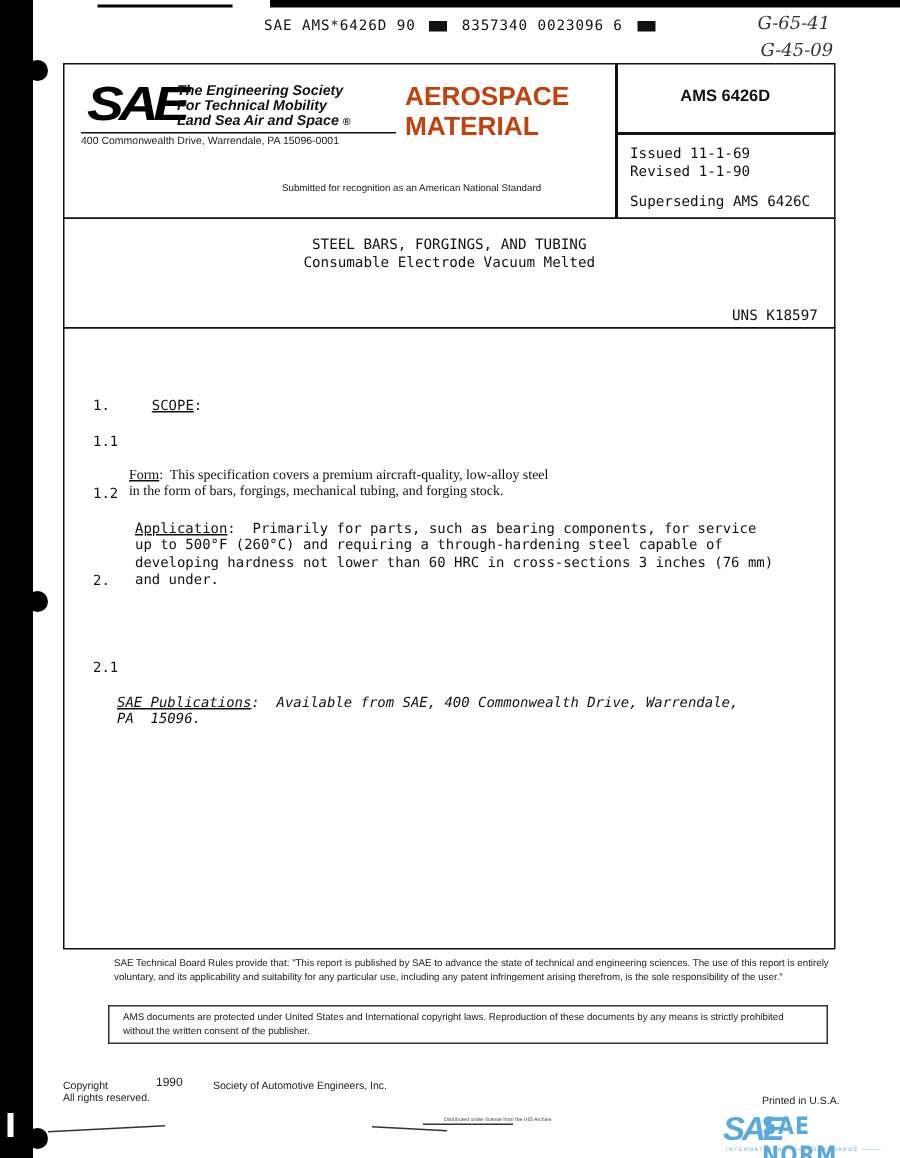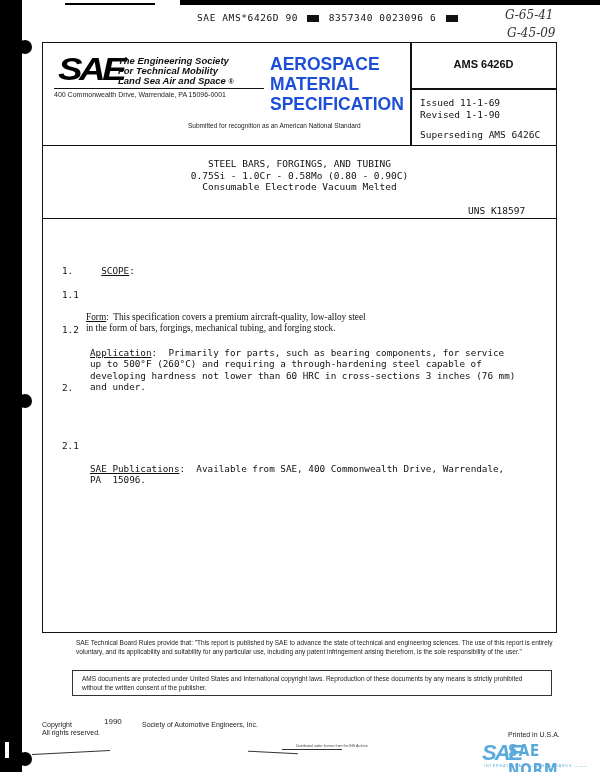--- a/index.html
+++ b/index.html
@@ -8,45 +8,45 @@
   .mono { font-family:"DejaVu Sans Mono", "Liberation Mono", monospace; }
 
   
   .scan-edge { left:0; top:0; width:22px; height:772px; background:#000; }
   .punch { width:14px; height:14px; border-radius:50%; background:#000; left:18px; }
   .edge-notch { left:5px; top:742px; width:4px; height:16px; background:#fff; }
   .top-rule { left:180px; top:0; width:420px; height:5px; background:#000; }
   .top-rule2 { left:65px; top:3px; width:90px; height:2px; background:#000; }
 
   
-  .hdr-code { left:176px; top:12px; font-size:9.5px; letter-spacing:0.6px; color:#111; white-space:pre;margin-left:21px; }
+  .hdr-code { left:176px; top:12px; font-size:9.5px; letter-spacing:0.6px; color:#111; white-space:pre; }
   .blk { display:inline-block; width:12px; height:7px; background:#111; vertical-align:middle; margin:0 3px; }
   .hand { font-family:"DejaVu Serif", serif; font-style:italic; font-size:12px; color:#333; }
 
   
   .box { border:1.5px solid #111; box-sizing:border-box; }
   .header-box { left:42px; top:42px; width:515px; height:104px; }
   .hdr-divider { left:410px; top:42px; width:1.5px; height:104px; background:#111; }
   .hdr-hline { left:410px; top:88px; width:147px; height:1.5px; background:#111; }
 
   .sae-logo { left:58px; top:55px; font-family:"Liberation Sans", sans-serif; font-weight:900; font-style:italic; font-size:32px; letter-spacing:-3px; color:#000; transform:scaleX(1.15); transform-origin:left; line-height:28px; }
   .tagline { left:118px; top:56px; font-size:9.5px; font-style:italic; font-weight:bold; line-height:10px; color:#111; }
   .tag-underline { left:54px; top:88px; width:210px; height:1px; background:#111; }
   .reg { font-size:7px; font-style:normal; }
   .address { left:54px; top:91px; font-size:7px; color:#222; }
-  .aero-title { left:270px; top:54px; font-size:17.5px; font-weight:bold; line-height:20px; color:#1d4ed8; }
+  .aero-title { left:270px; top:54px; font-size:17.5px; font-weight:bold; line-height:20px; color:#c2410c; }
   .submitted { left:188px; top:122px; font-size:6.5px; color:#222; }
 
   .ams-number { left:410px; top:58px; width:147px; text-align:center; font-size:11px; font-weight:bold; }
   .issued { left:420px; top:97px; font-size:9.5px; line-height:12px; white-space:pre; }
   .superseding { left:420px; top:129px; font-size:9.5px; white-space:pre; }
 
   .title-box { left:42px; top:145px; width:515px; height:74px; }
   .title-lines { left:42px; top:158px; width:515px; text-align:center; font-size:9.5px; line-height:11.5px; white-space:pre; }
-  .uns { left:468px; top:205px; font-size:9.5px; }
+  .uns { left:488px; top:205px; font-size:9.5px; }
 
   .body-box { left:42px; top:218px; width:515px; height:415px; }
   .para { font-size:9.3px; line-height:11.5px; white-space:pre; color:#111; }
   .num { position:absolute; left:0; }
   .u { text-decoration:underline; }
 
   .footer-text { left:76px; top:639px; width:478px; font-size:6.5px; line-height:8.5px; color:#222; }
   .copyright-box { left:72px; top:670px; width:480px; height:26px; border:1px solid #333; box-sizing:border-box; }
   .copyright-text { left:82px; top:675px; width:460px; font-size:6.5px; line-height:8.5px; color:#222; }
 
@@ -87,30 +87,29 @@
   <div>The Engineering Society</div>
   <div>For Technical Mobility</div>
   <div><span>Land Sea Air and Space</span> <span class="reg">®</span></div>
 </div>
 <div class="abs tag-underline"></div>
 <div class="abs address">400 Commonwealth Drive, Warrendale, PA 15096-0001</div>
 
 <div class="abs aero-title">
   <div>AEROSPACE</div>
   <div>MATERIAL</div>
-  <div>SPECIFICATION</div>
 </div>
 <div class="abs submitted">Submitted for recognition as an American National Standard</div>
 
 <div class="abs ams-number">AMS 6426D</div>
 <div class="abs issued mono"><div>Issued 11-1-69</div><div>Revised 1-1-90</div></div>
 <div class="abs superseding mono">Superseding AMS 6426C</div>
 
 <div class="abs box title-box"></div>
-<div class="abs title-lines mono"><div>STEEL BARS, FORGINGS, AND TUBING</div><div>0.75Si - 1.0Cr - 0.58Mo (0.80 - 0.90C)</div><div>Consumable Electrode Vacuum Melted</div></div>
+<div class="abs title-lines mono"><div>STEEL BARS, FORGINGS, AND TUBING</div><div>Consumable Electrode Vacuum Melted</div></div>
 <div class="abs uns mono">UNS K18597</div>
 
 <div class="abs box body-box"></div>
 
 <div class="abs para mono" style="left:62px; top:253px;">
   <span class="num">1.</span><span style="margin-left:28px;" class="u">SCOPE</span><span>:</span>
 </div>
 
 <div class="abs para mono" style="left:62px; top:277px;">
   <span class="num">1.1</span>
@@ -125,21 +124,21 @@
 developing hardness not lower than 60 HRC in cross-sections 3 inches (76 mm)
 and under.</span></div>
 </div>
 
 <div class="abs para mono" style="left:62px; top:370px;">
   <span class="num">2.</span>
 </div>
 
 <div class="abs para mono" style="left:62px; top:428px;">
   <span class="num">2.1</span>
-  <div style="margin-left:28px;"><span class="u">SAE Publications</span><span>:</span><span>  Available from SAE, 400 Commonwealth Drive, Warrendale,
+  <div style="margin-left:16px;font-style:italic;"><span class="u">SAE Publications</span><span>:</span><span>  Available from SAE, 400 Commonwealth Drive, Warrendale,
 PA  15096.</span></div>
 </div>
 
 <div class="abs footer-text">SAE Technical Board Rules provide that: "This report is published by SAE to advance the state of technical and engineering sciences. The use of this report is entirely voluntary, and its applicability and suitability for any particular use, including any patent infringement arising therefrom, is the sole responsibility of the user."</div>
 <div class="abs copyright-box"></div>
 <div class="abs copyright-text">AMS documents are protected under United States and International copyright laws. Reproduction of these documents by any means is strictly prohibited without the written consent of the publisher.</div>
 
 <div class="abs copy-left">
     <div>Copyright</div>
     <div>All rights reserved.</div>

